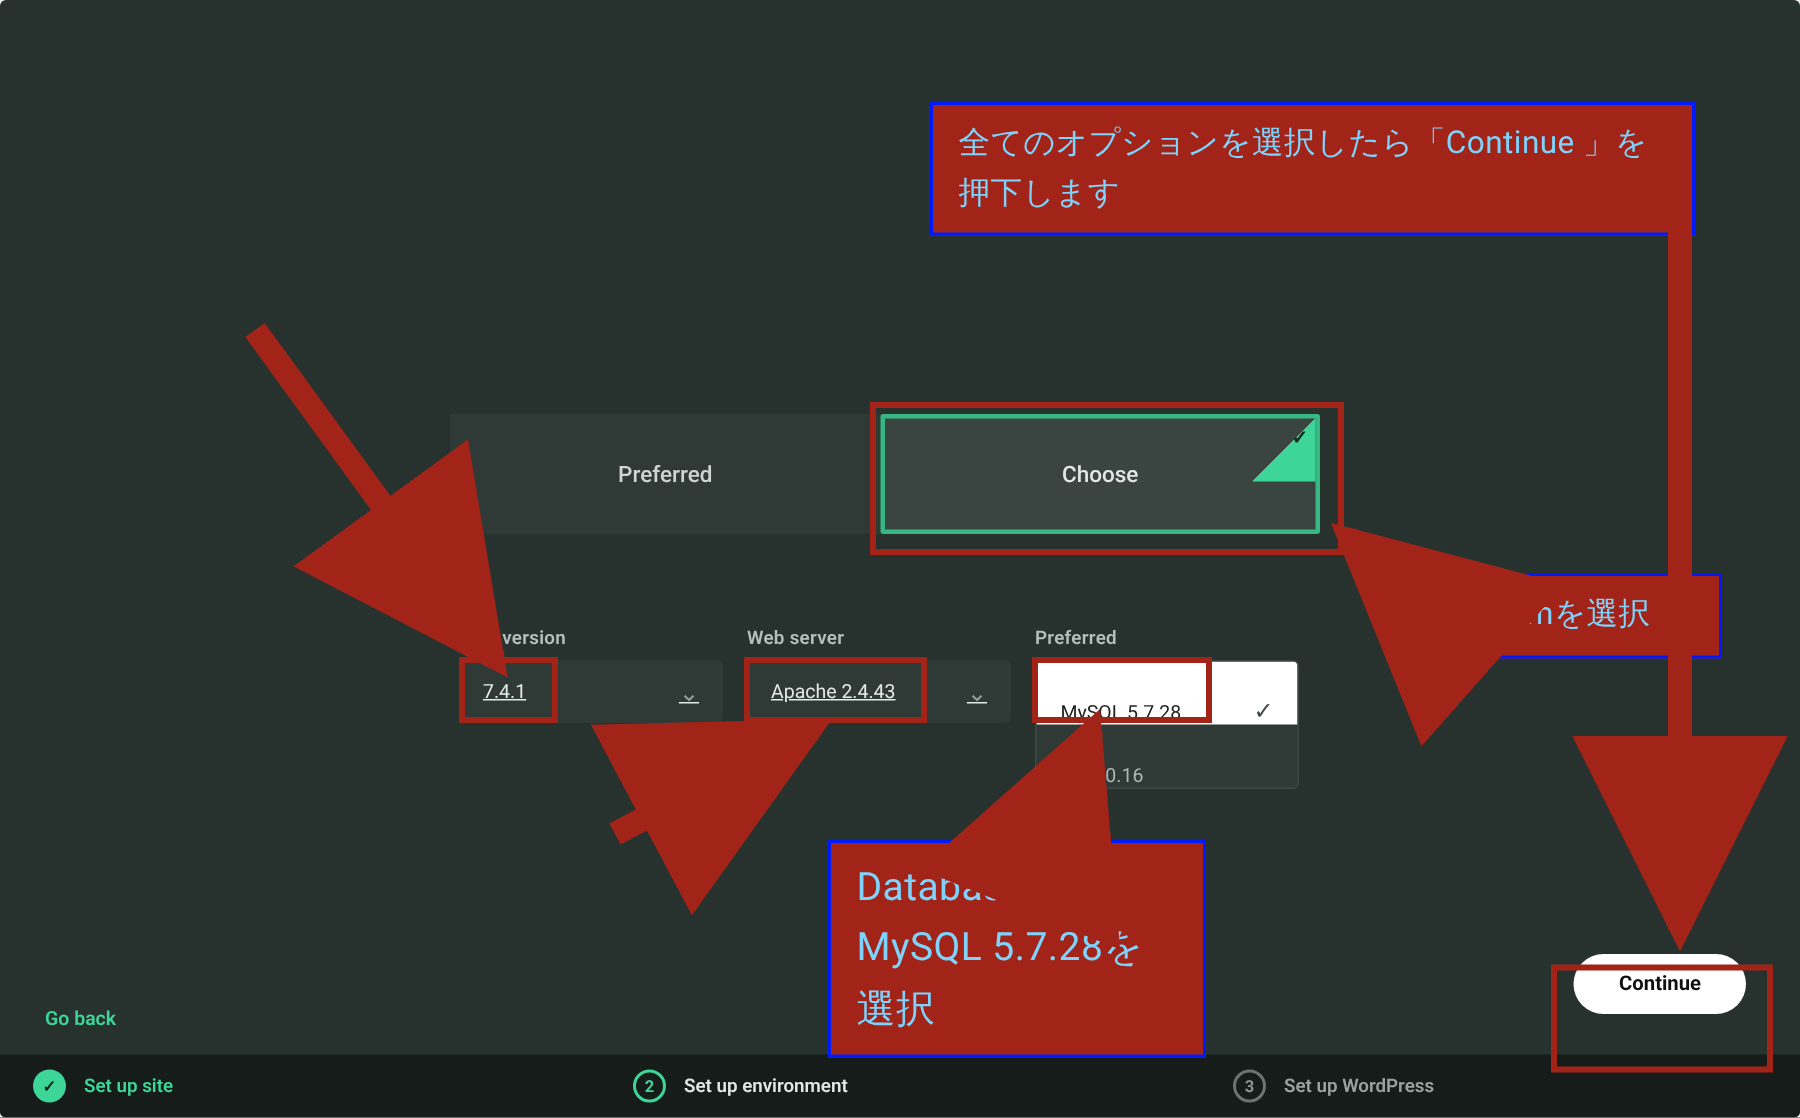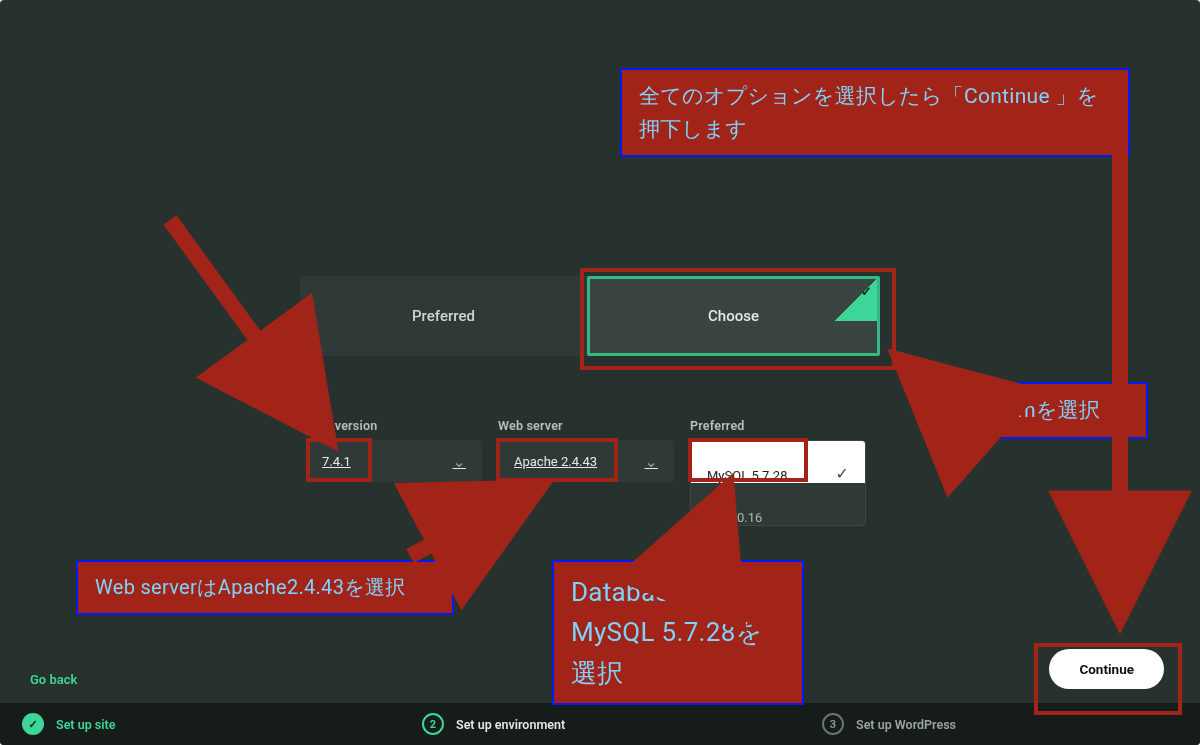--- a/index.html
+++ b/index.html
@@ -75,21 +75,21 @@
     padding:0 16px;font-size:13px;color:#c8d1cd;cursor:pointer;
   }
   .db-row.selected{background:#ffffff;color:#222;}
   .db-row.sub{color:#aeb7b2;}
   .checkmark{font-size:16px;color:#414b47;}
   
   .goback{
     position:absolute;left:30px;bottom:58px;font-size:13px;color:var(--teal);cursor:pointer;font-weight:600;
   }
   .continue-btn{
-    position:absolute;right:36px;bottom:56px;background:var(--white);
+    position:absolute;right:36px;bottom:69px;background:var(--white);
     color:#101010;font-size:13.5px;font-weight:700;border-radius:22px;
     padding:12px 30px;cursor:pointer;border:none;
   }
   
   .steps{
     position:absolute;left:0;bottom:0;width:100%;height:42px;
     background:var(--bg-darker);display:flex;align-items:center;
   }
   .step{
     flex:1;display:flex;align-items:center;gap:12px;
@@ -185,21 +185,20 @@
   </div>
 
   <div class="hl hl-custom"></div>
   <div class="hl hl-php"></div>
   <div class="hl hl-web"></div>
   <div class="hl hl-db"></div>
   <div class="hl hl-continue"></div>
 
   <div class="callout c1">全てのオプションを選択したら「Continue 」を押下します</div>
   <div class="callout c3">Customを選択</div>
-  <div class="callout c4">Web serverはApache2.4.43を選択</div>
   <div class="callout c5">DatabaseはMySQL 5.7.28を選択</div>
 
   <svg class="arrows">
     <defs>
       <marker id="ah" viewBox="0 0 10 10" refX="9" refY="5" markerWidth="9" markerHeight="9" orient="auto-start-reverse">
         <path d="M0,0 L10,5 L0,10 Z" fill="#a22419"></path>
       </marker>
     </defs>
 
     <path d="M1120,150 L1120,620" stroke="#a22419" stroke-width="16" fill="none" marker-end="url(#ah)"></path>

